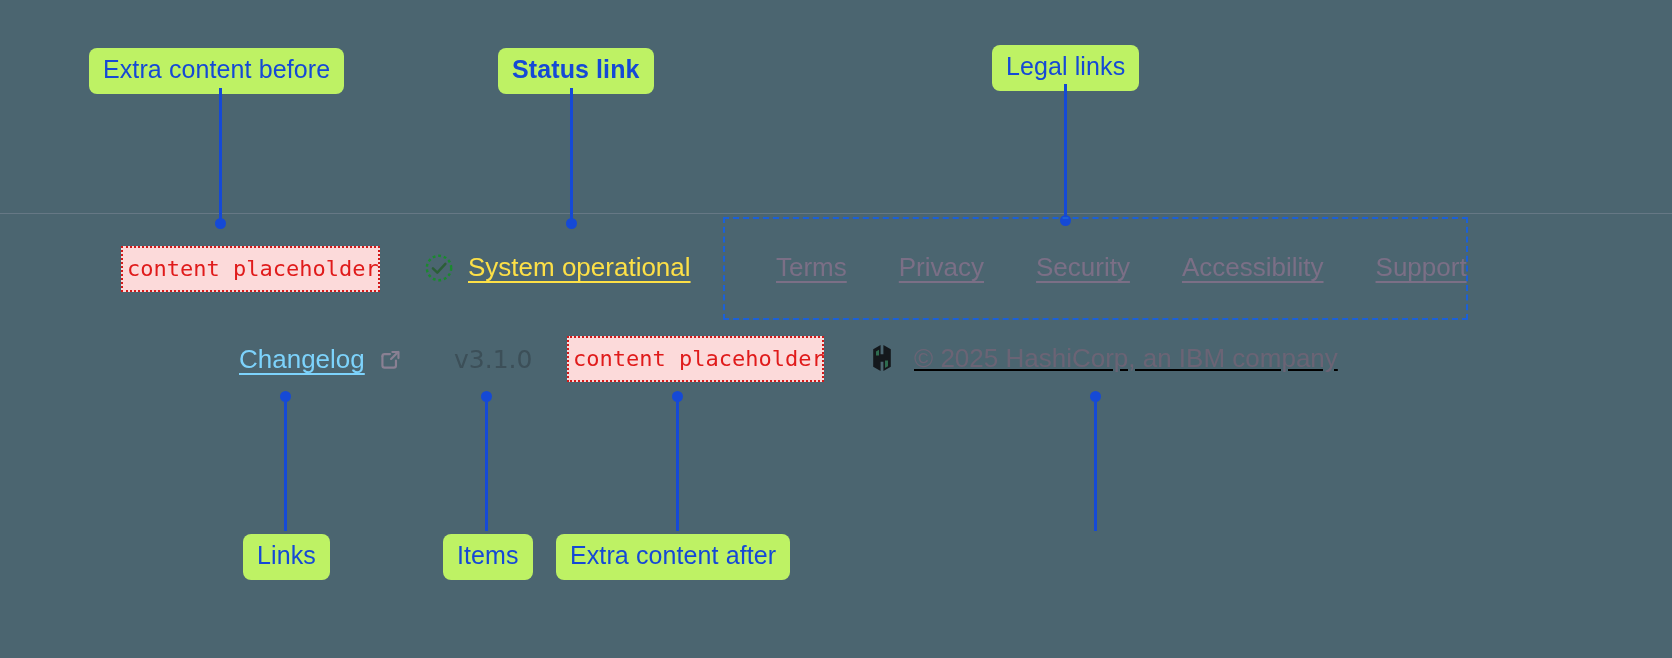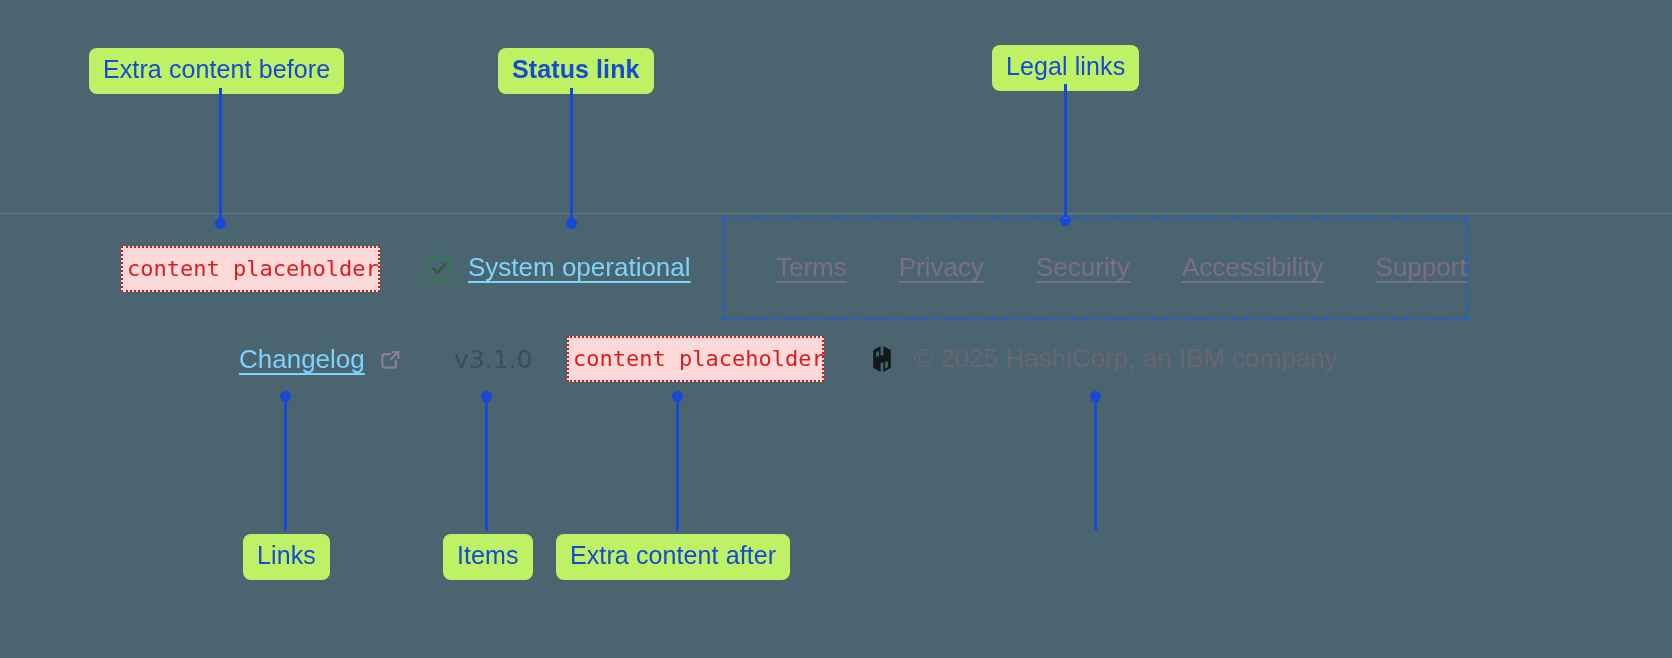--- a/index.html
+++ b/index.html
@@ -88,21 +88,21 @@
     gap: 14px;
   }
   .status-icon {
     width: 30px;
     height: 30px;
     flex: 0 0 30px;
     display: block;
   }
   .status-text {
     font-size: 26px;
-    color: #7dd3fc;
+    color: #fde047;
     text-decoration: underline;
     text-underline-offset: 5px;
     text-decoration-thickness: 2px;
     white-space: nowrap;
   }
 
   .legal-links {
     position: absolute;
     display: flex;
     align-items: center;
@@ -141,23 +141,24 @@
     position: absolute;
     font-family: "DejaVu Sans", sans-serif;
     font-size: 25px;
     color: #3c4f58;
     white-space: nowrap;
   }
 
   .copyright-row {
     position: absolute;
     display: flex;
-    align-items: flex-end;
+    align-items: flex-start;
     gap: 18px;
     white-space: nowrap;
+    text-decoration: underline;
   }
   .brand-logo {
     width: 28px;
     height: 30px;
     display: block;
     flex: 0 0 28px;
   }
   .copyright-text {
     font-size: 26px;
     color: #6b6475;

